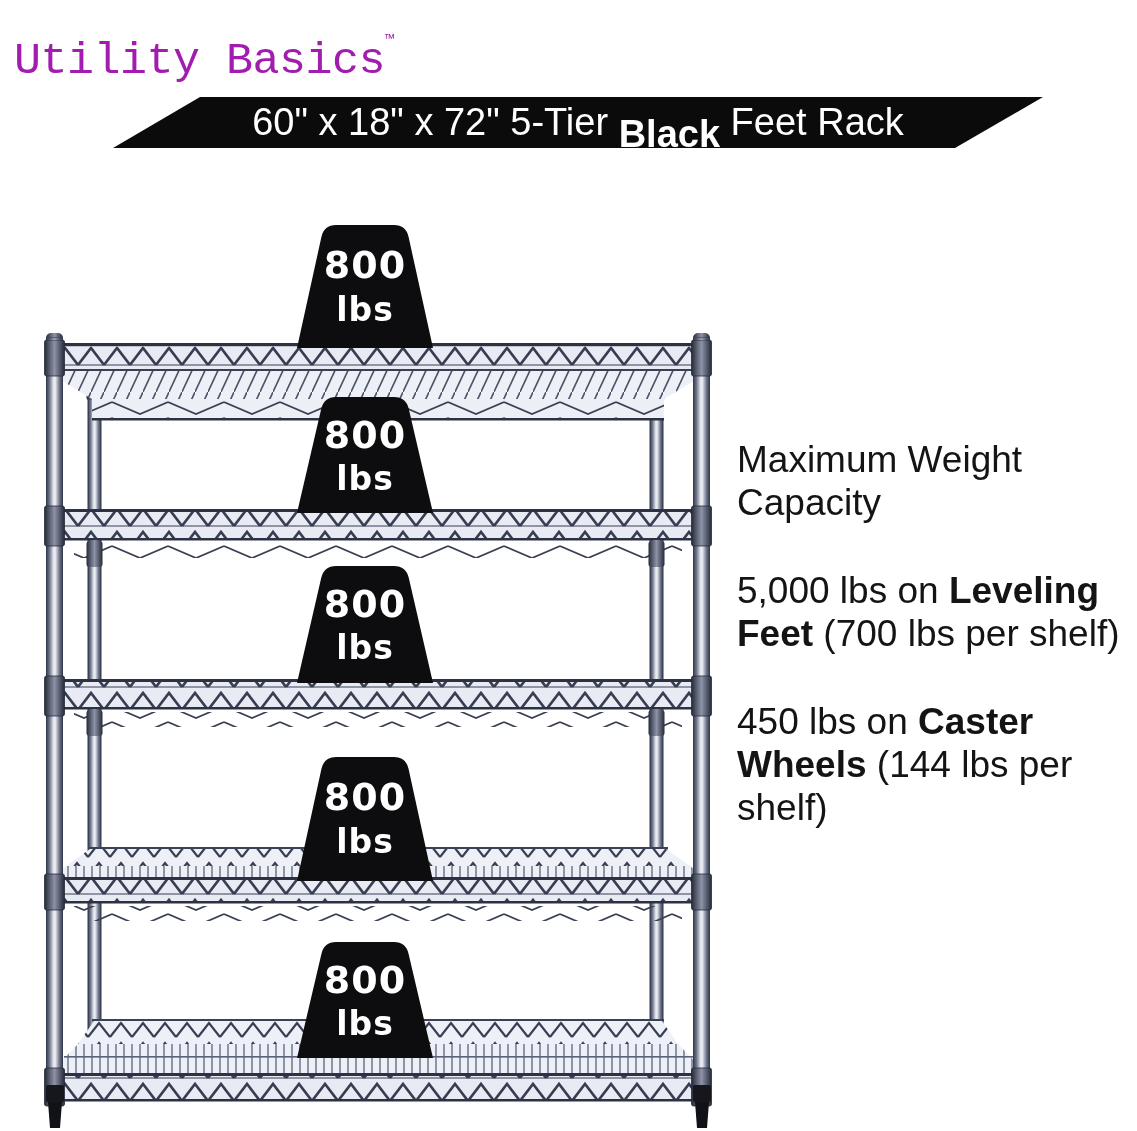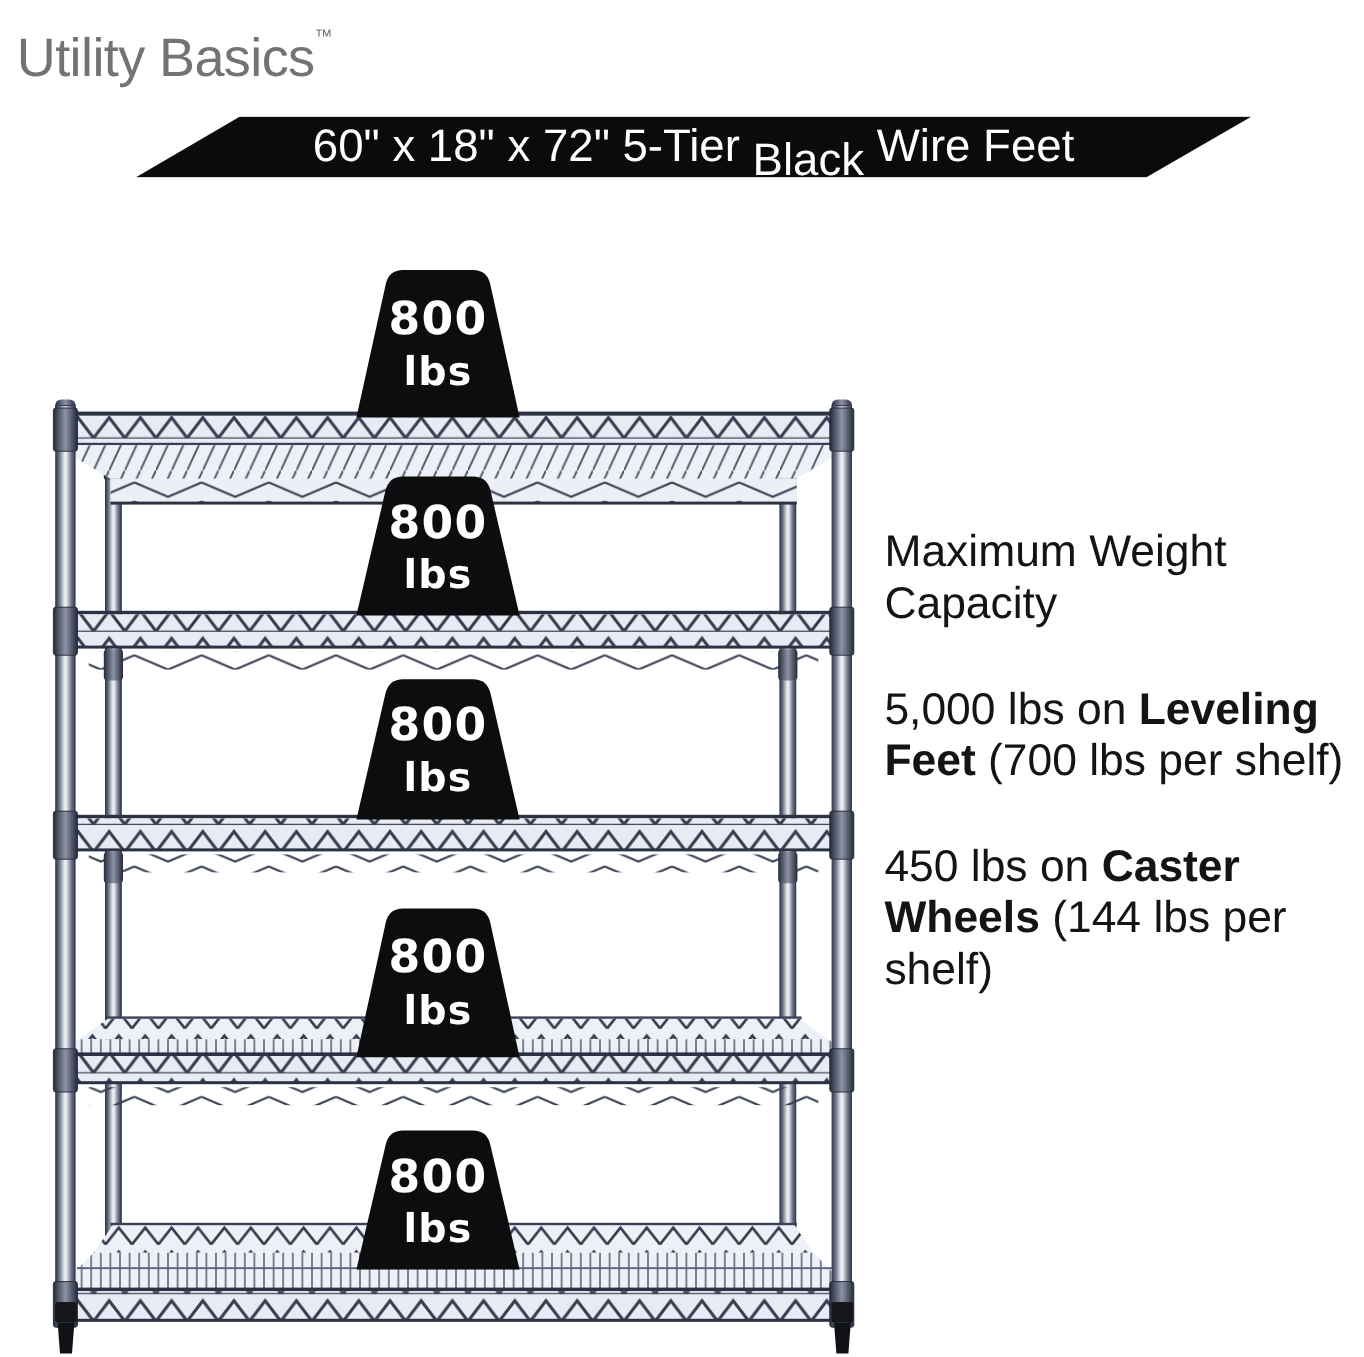--- a/index.html
+++ b/index.html
@@ -5,44 +5,44 @@
   html,body{margin:0;padding:0;background:#ffffff;}
   body{
     position:relative;
     width:1137px;height:1131px;
     overflow:hidden;
     font-family:"Liberation Sans", sans-serif;
     color:#141414;
   }
   
   .logo{
-    position:absolute;left:14px;top:0px;
-    font-family:Liberation Sans, sans-serif;
+    position:absolute;left:14px;top:11px;
+    font-family:Liberation Mono, monospace;
     font-size:45px;line-height:62px;
     letter-spacing:-0.5px;
-    color:#737373;
+    color:#a21caf;
     white-space:nowrap;
   }
   .logo sup{
     font-size:15px;
     vertical-align:28px;
     letter-spacing:0;
   }
   
   .banner{
     position:absolute;left:113px;top:97px;
     width:930px;height:51px;
     background:#0b0b0b;
     clip-path:polygon(87px 0, 100% 0, calc(100% - 88px) 100%, 0 100%);
     display:flex;align-items:center;justify-content:center;
     color:#ffffff;
     font-size:38px;line-height:51px;
     white-space:pre;
   }
-  .banner b{font-weight:400;margin-top:23px;}
+  .banner b{font-weight:700;margin-top:23px;}
   
   .info{
     position:absolute;left:737px;top:438px;width:404px;
     font-size:37px;line-height:43px;
     color:#141414;
   }
   .info p{margin:0 0 45px 0;}
   .info b{font-weight:700;}
   
   .rack-svg{
@@ -58,21 +58,21 @@
     font-family:"DejaVu Sans", sans-serif;
     font-size:33px;font-weight:700;fill:#ffffff;
     text-anchor:middle;letter-spacing:1px;
   }
 </style>
 </head>
 <body>
 
 <div class="logo"><span>Utility Basics</span><sup>™</sup></div>
 
-<div class="banner"><span>60" x 18" x 72" 5-Tier </span><b>Black</b><span> Wire Feet</span></div>
+<div class="banner"><span>60" x 18" x 72" 5-Tier </span><b>Black</b><span> Feet Rack</span></div>
 
 <svg class="rack-svg" viewBox="0 0 1137 1131">
   <defs>
     <linearGradient id="postGrad" x1="0" y1="0" x2="1" y2="0">
       <stop offset="0" stop-color="#3a4054"></stop>
       <stop offset="0.18" stop-color="#6b7186"></stop>
       <stop offset="0.45" stop-color="#e9ebf1"></stop>
       <stop offset="0.55" stop-color="#e9ebf1"></stop>
       <stop offset="0.82" stop-color="#6b7186"></stop>
       <stop offset="1" stop-color="#3a4054"></stop>

